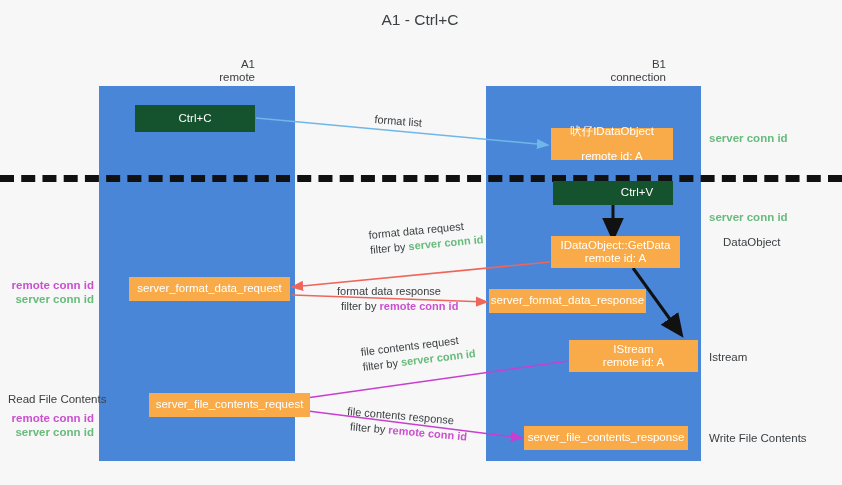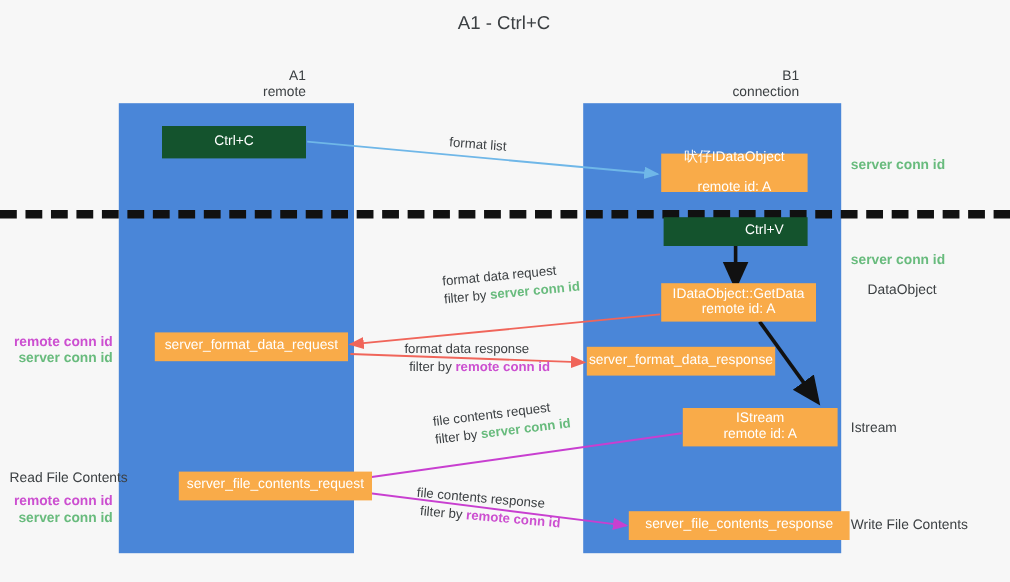--- a/index.html
+++ b/index.html
@@ -128,21 +128,21 @@
 
   <div class="node orange" style="left:569px;top:340px;width:129px;height:32px;">
     <span>IStream</span>
     <span>remote id: A</span>
   </div>
 
   <div class="node orange" style="left:129px;top:393px;width:161px;height:24px;margin-left:20px;">
     <span>server_file_contents_request</span>
   </div>
 
-  <div class="node orange" style="left:524px;top:426px;width:184px;height:24px;">
+  <div class="node orange" style="left:524px;top:426px;width:164px;height:24px;">
     <span>server_file_contents_response</span>
   </div>
 
   <div class="sidelabel green-txt" style="left:709px;top:131px;">
     <span>server conn id</span>
   </div>
   <div class="sidelabel green-txt" style="left:709px;top:210px;">
     <span>server conn id</span>
   </div>
   <div class="sidelabel dark-txt" style="left:709px;top:235px;margin-left:14px;">

